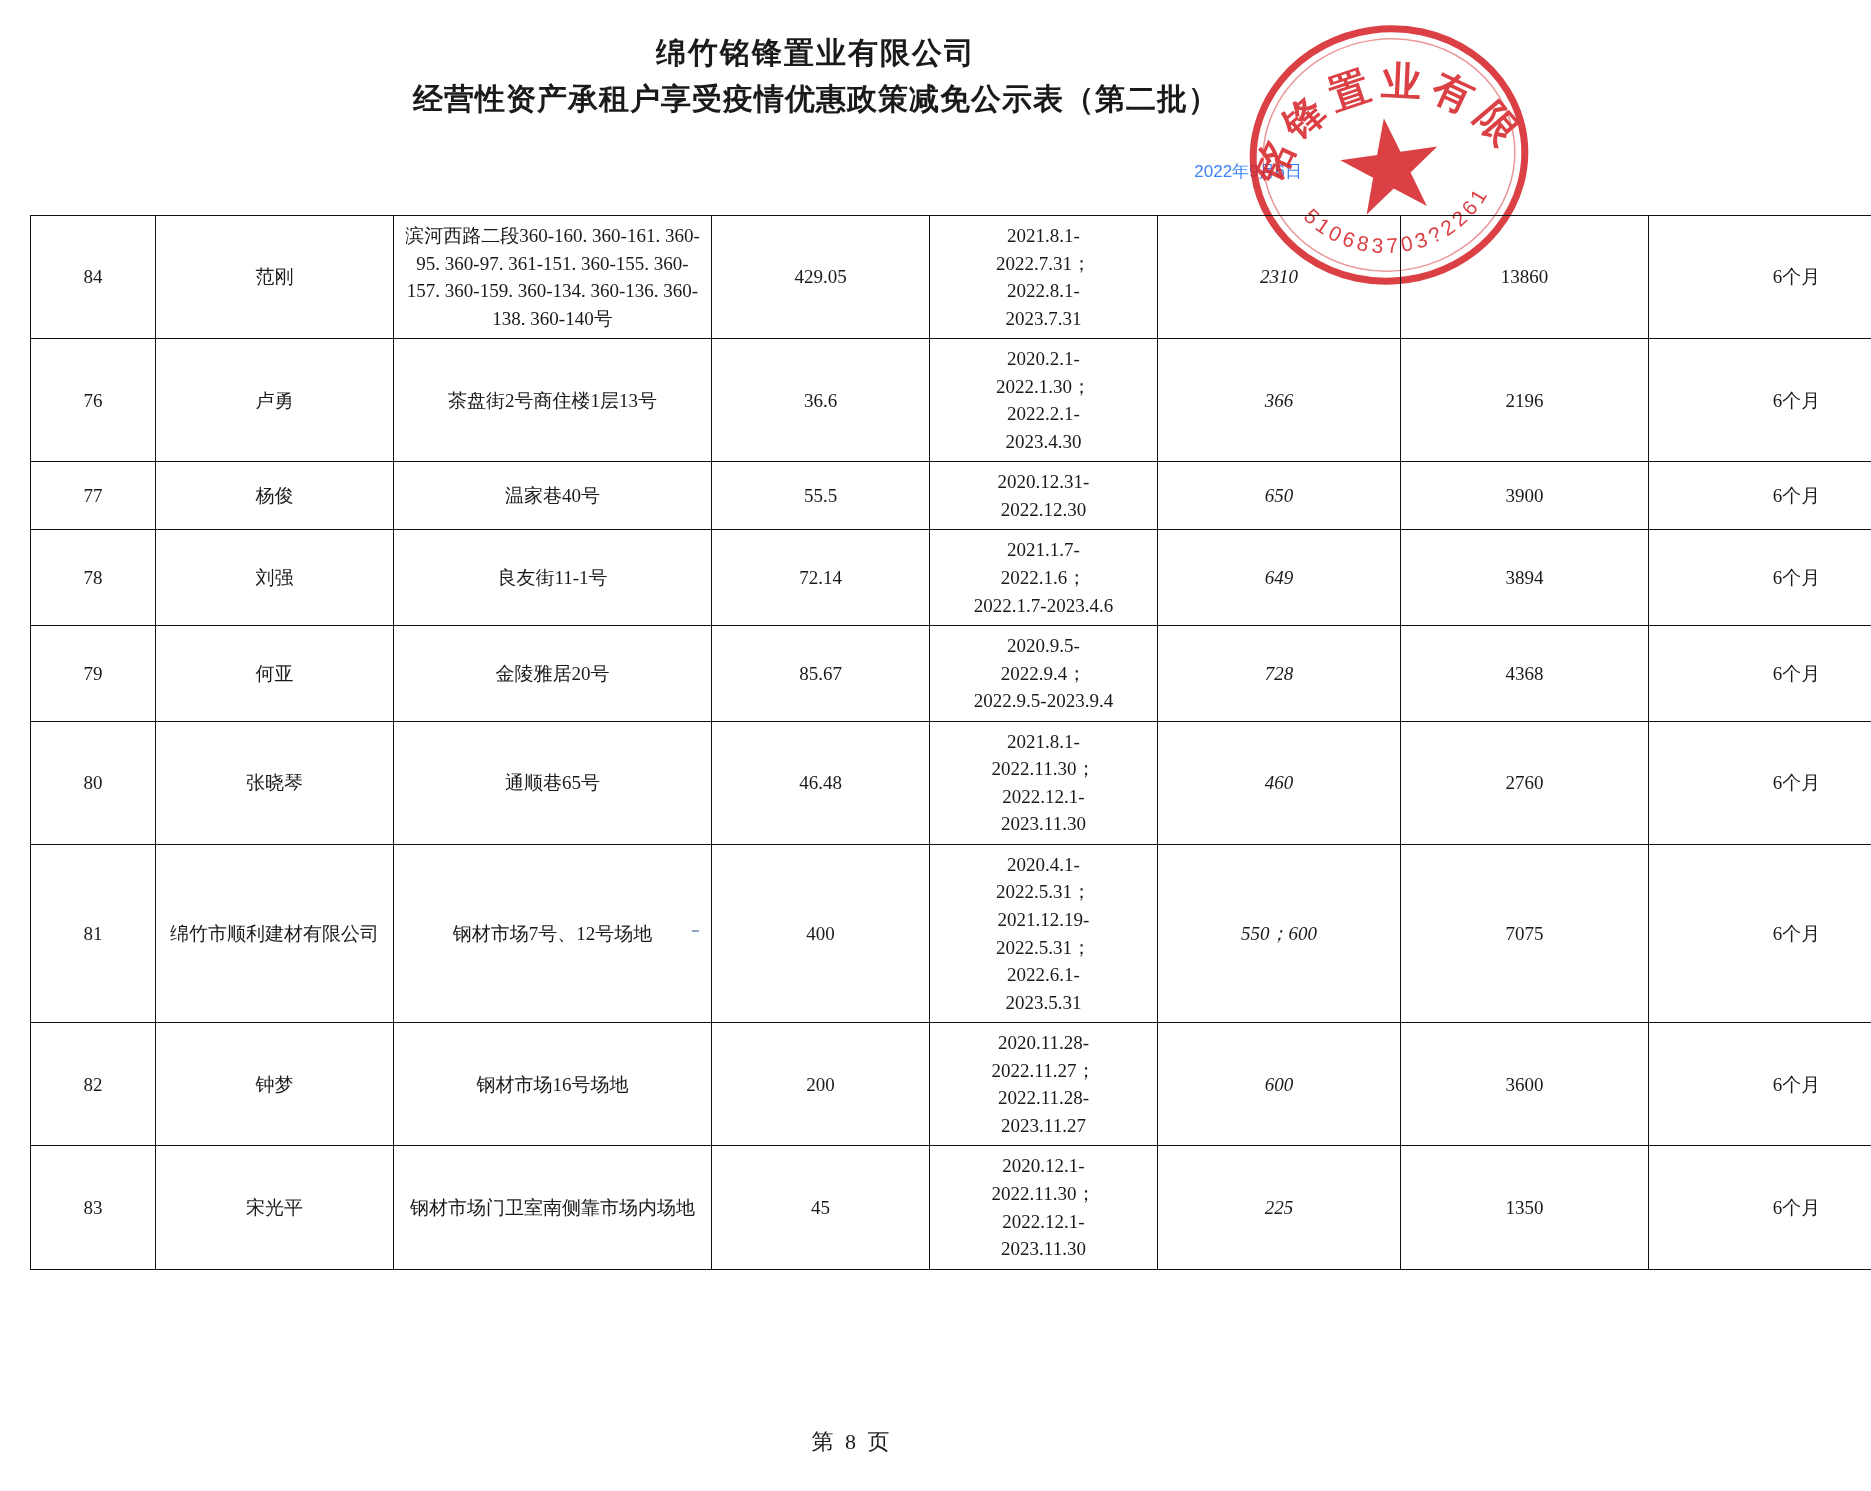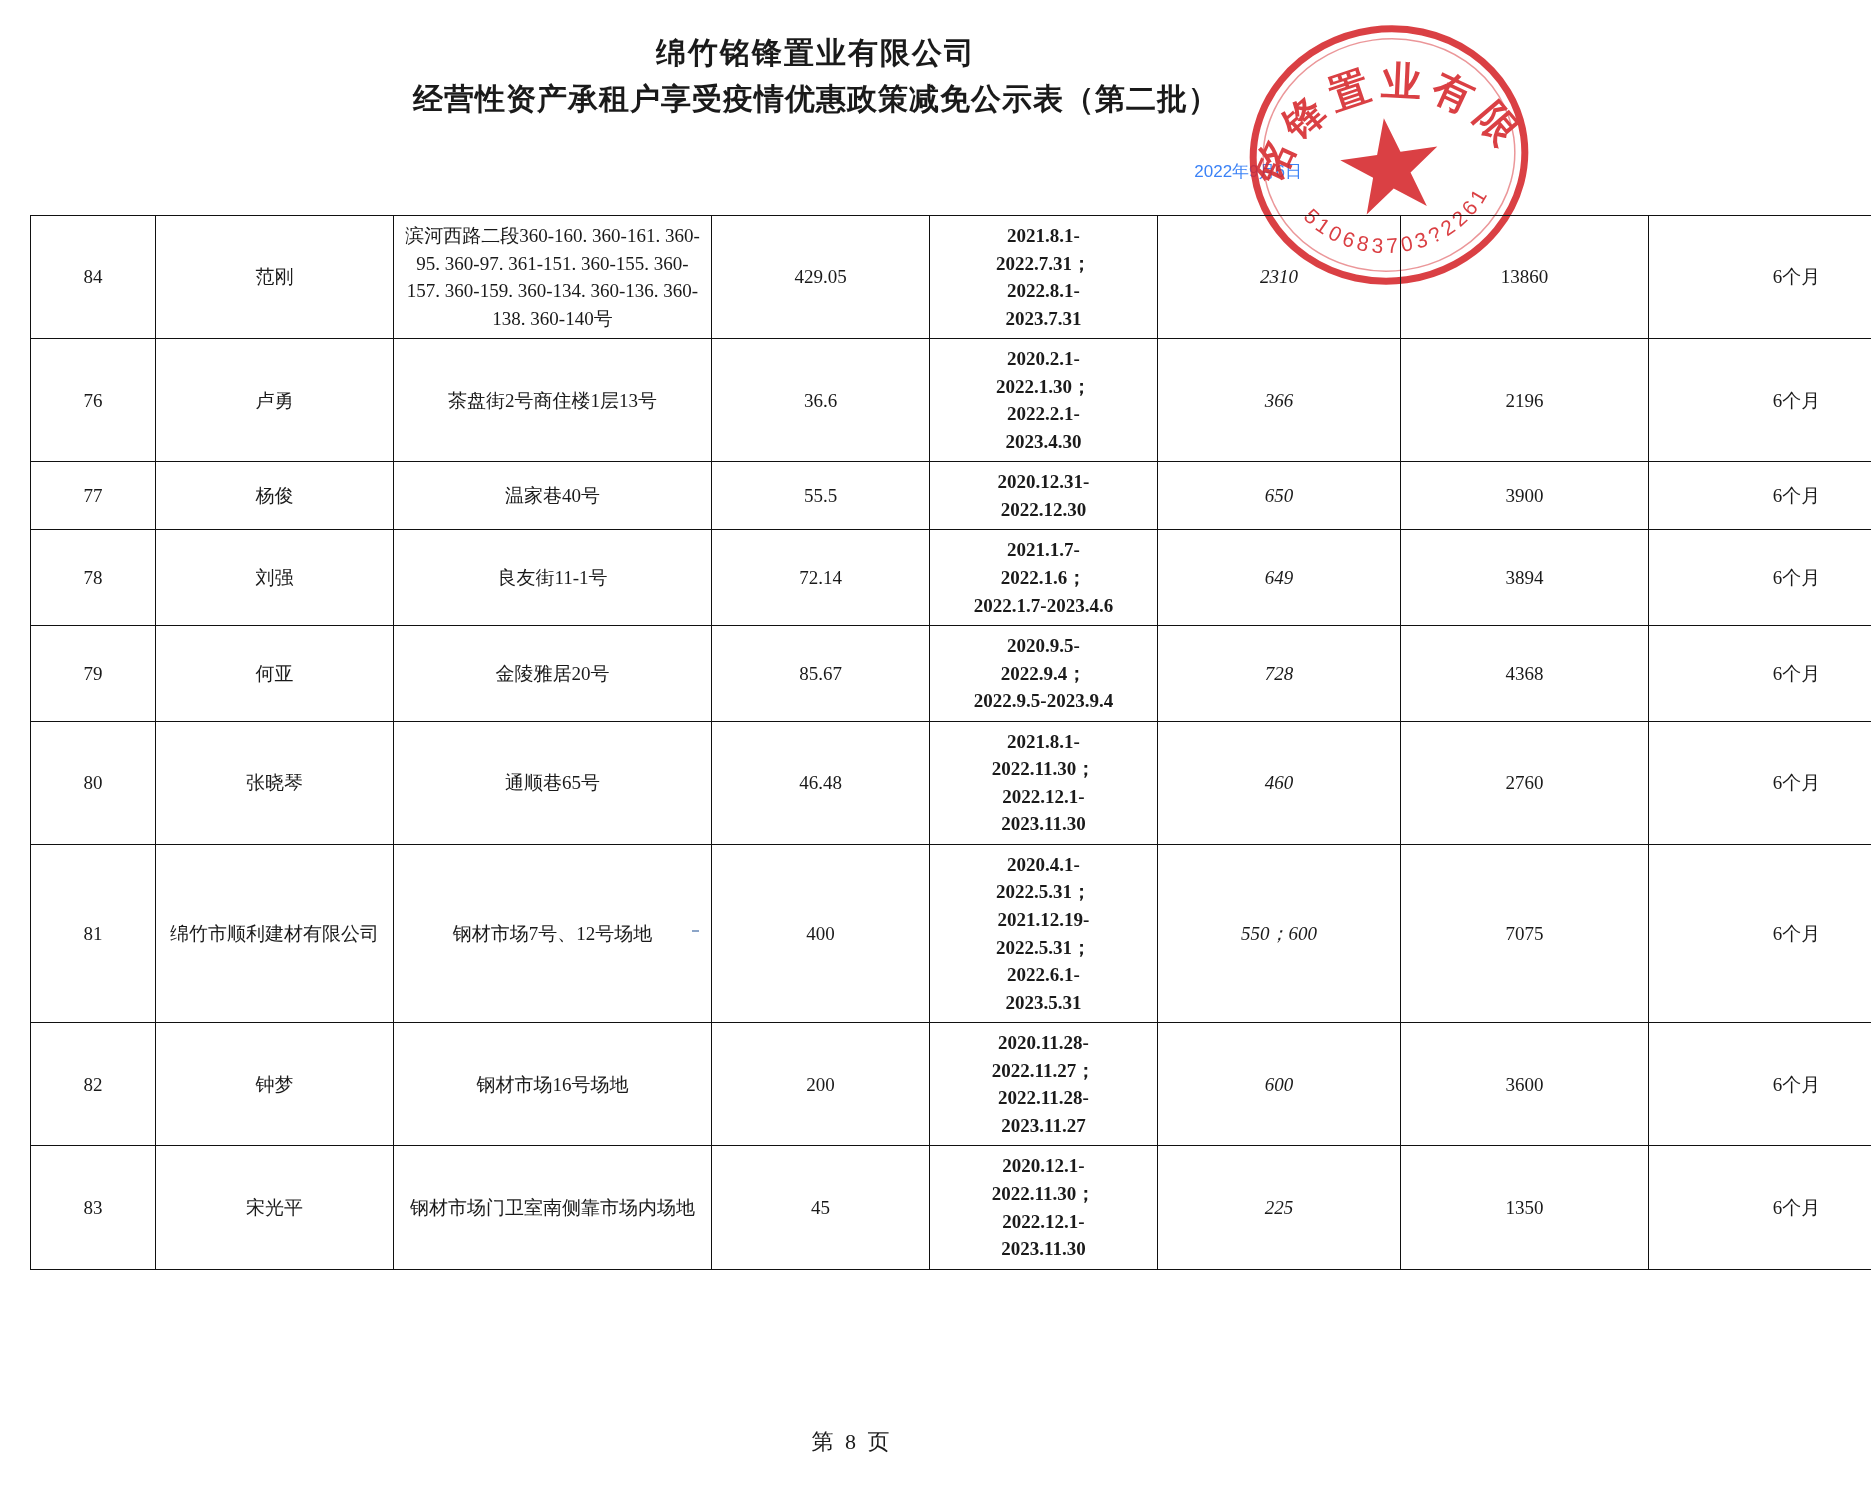--- a/index.html
+++ b/index.html
@@ -86,21 +86,21 @@
   }
   td.c-no      { width: 112px; }
   td.c-name    { width: 225px; }
   td.c-addr    { width: 305px; font-size: 18px; }
   td.c-area    { width: 205px; }
   td.c-period  { width: 215px; font-size: 18px; line-height: 1.5; }
   td.c-rent    { width: 230px; font-style: italic; }
   td.c-amount  { width: 235px; }
   td.c-months  { width: 283px; }
 
-  .multiline { white-space: pre-line; font-weight: bold; }
+  .multiline { white-space: pre-line; }
 
   
   .footer {
     position: absolute;
     bottom: 34px;
     left: 0;
     width: 100%;
     text-align: center;
     font-size: 22px;
     letter-spacing: 3px;

